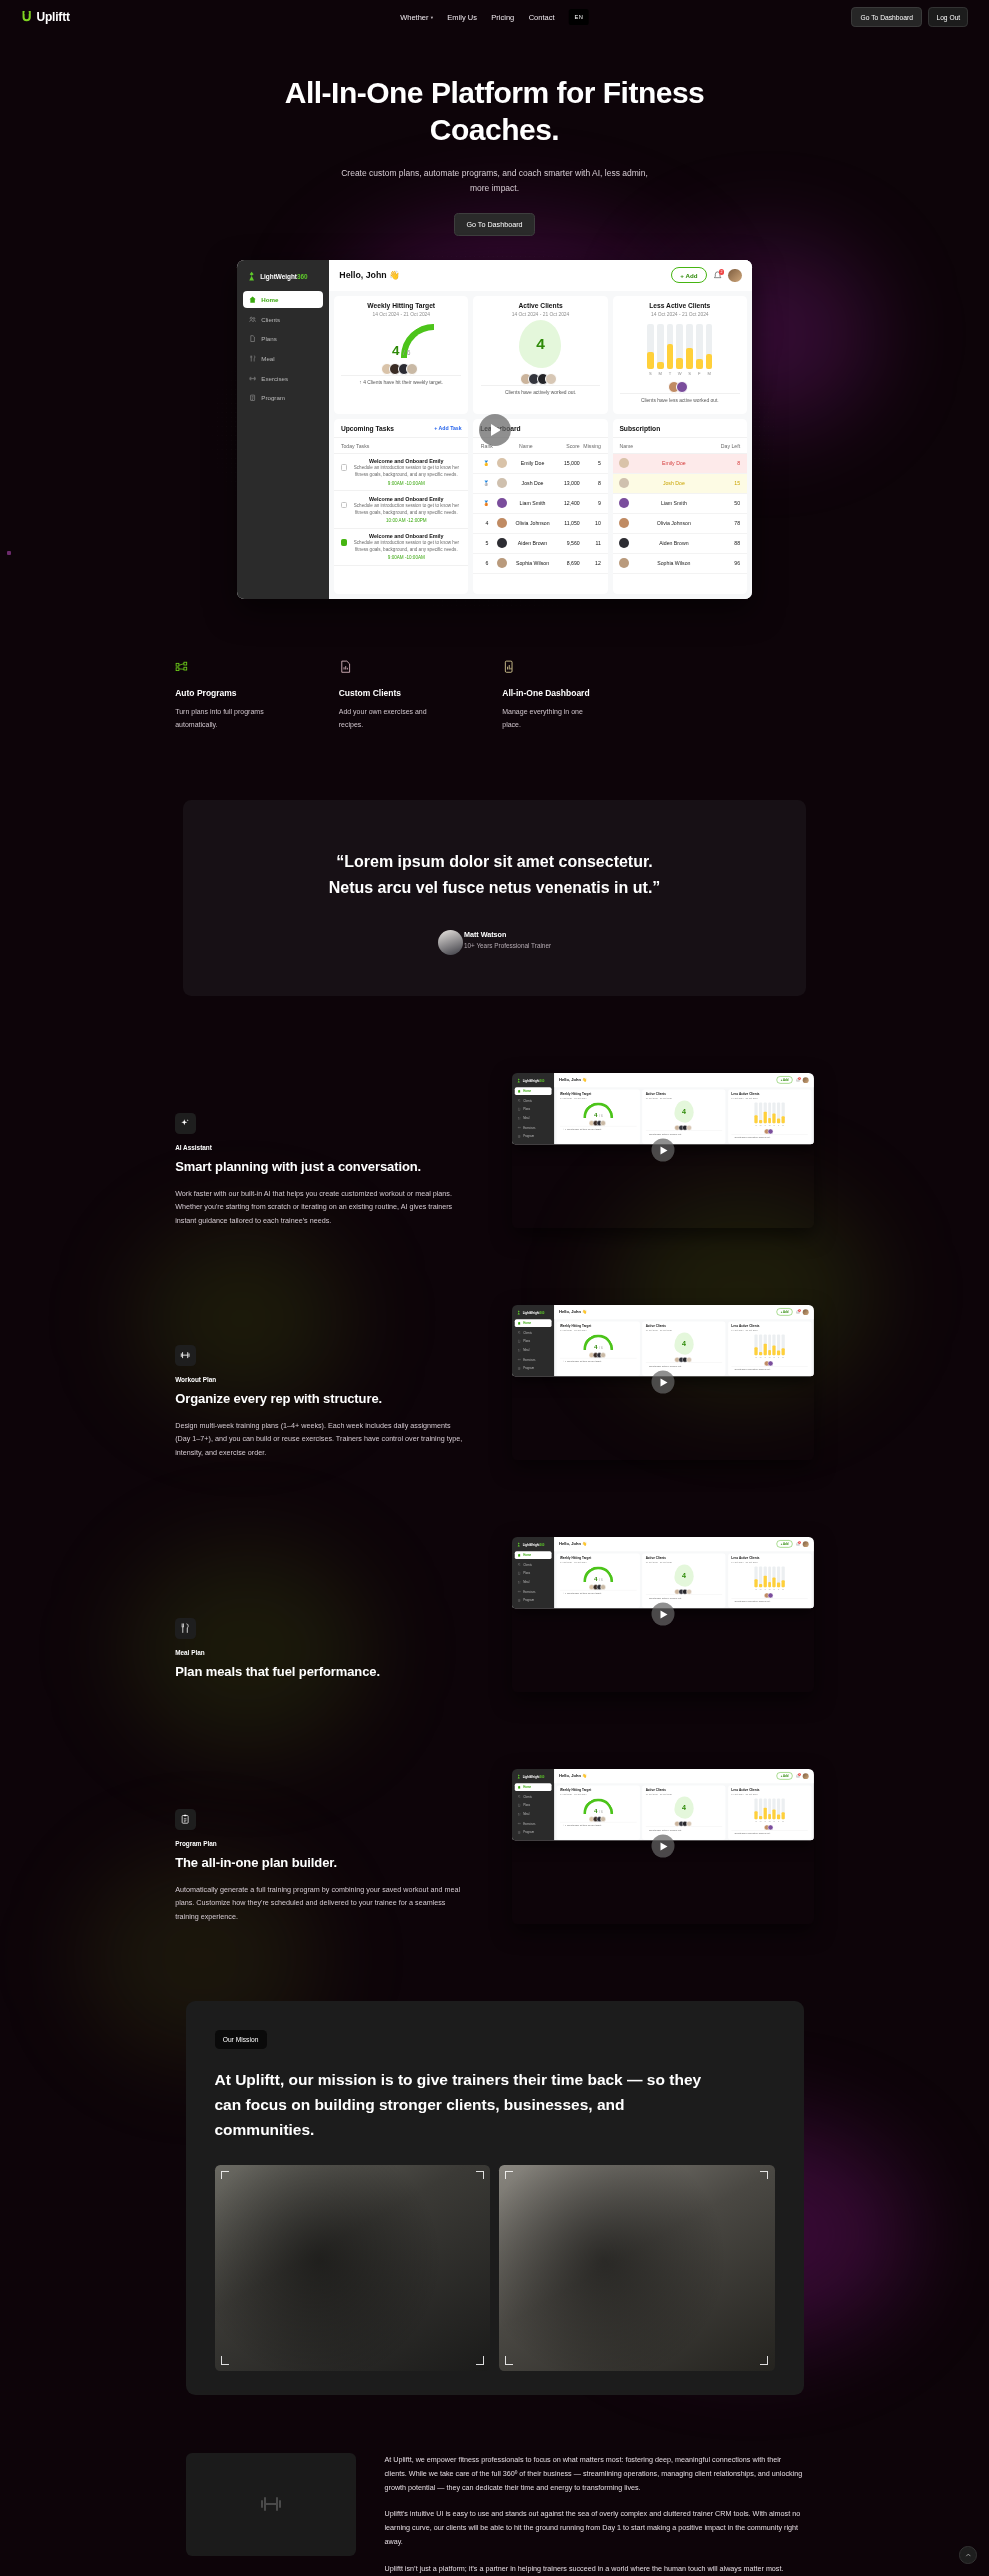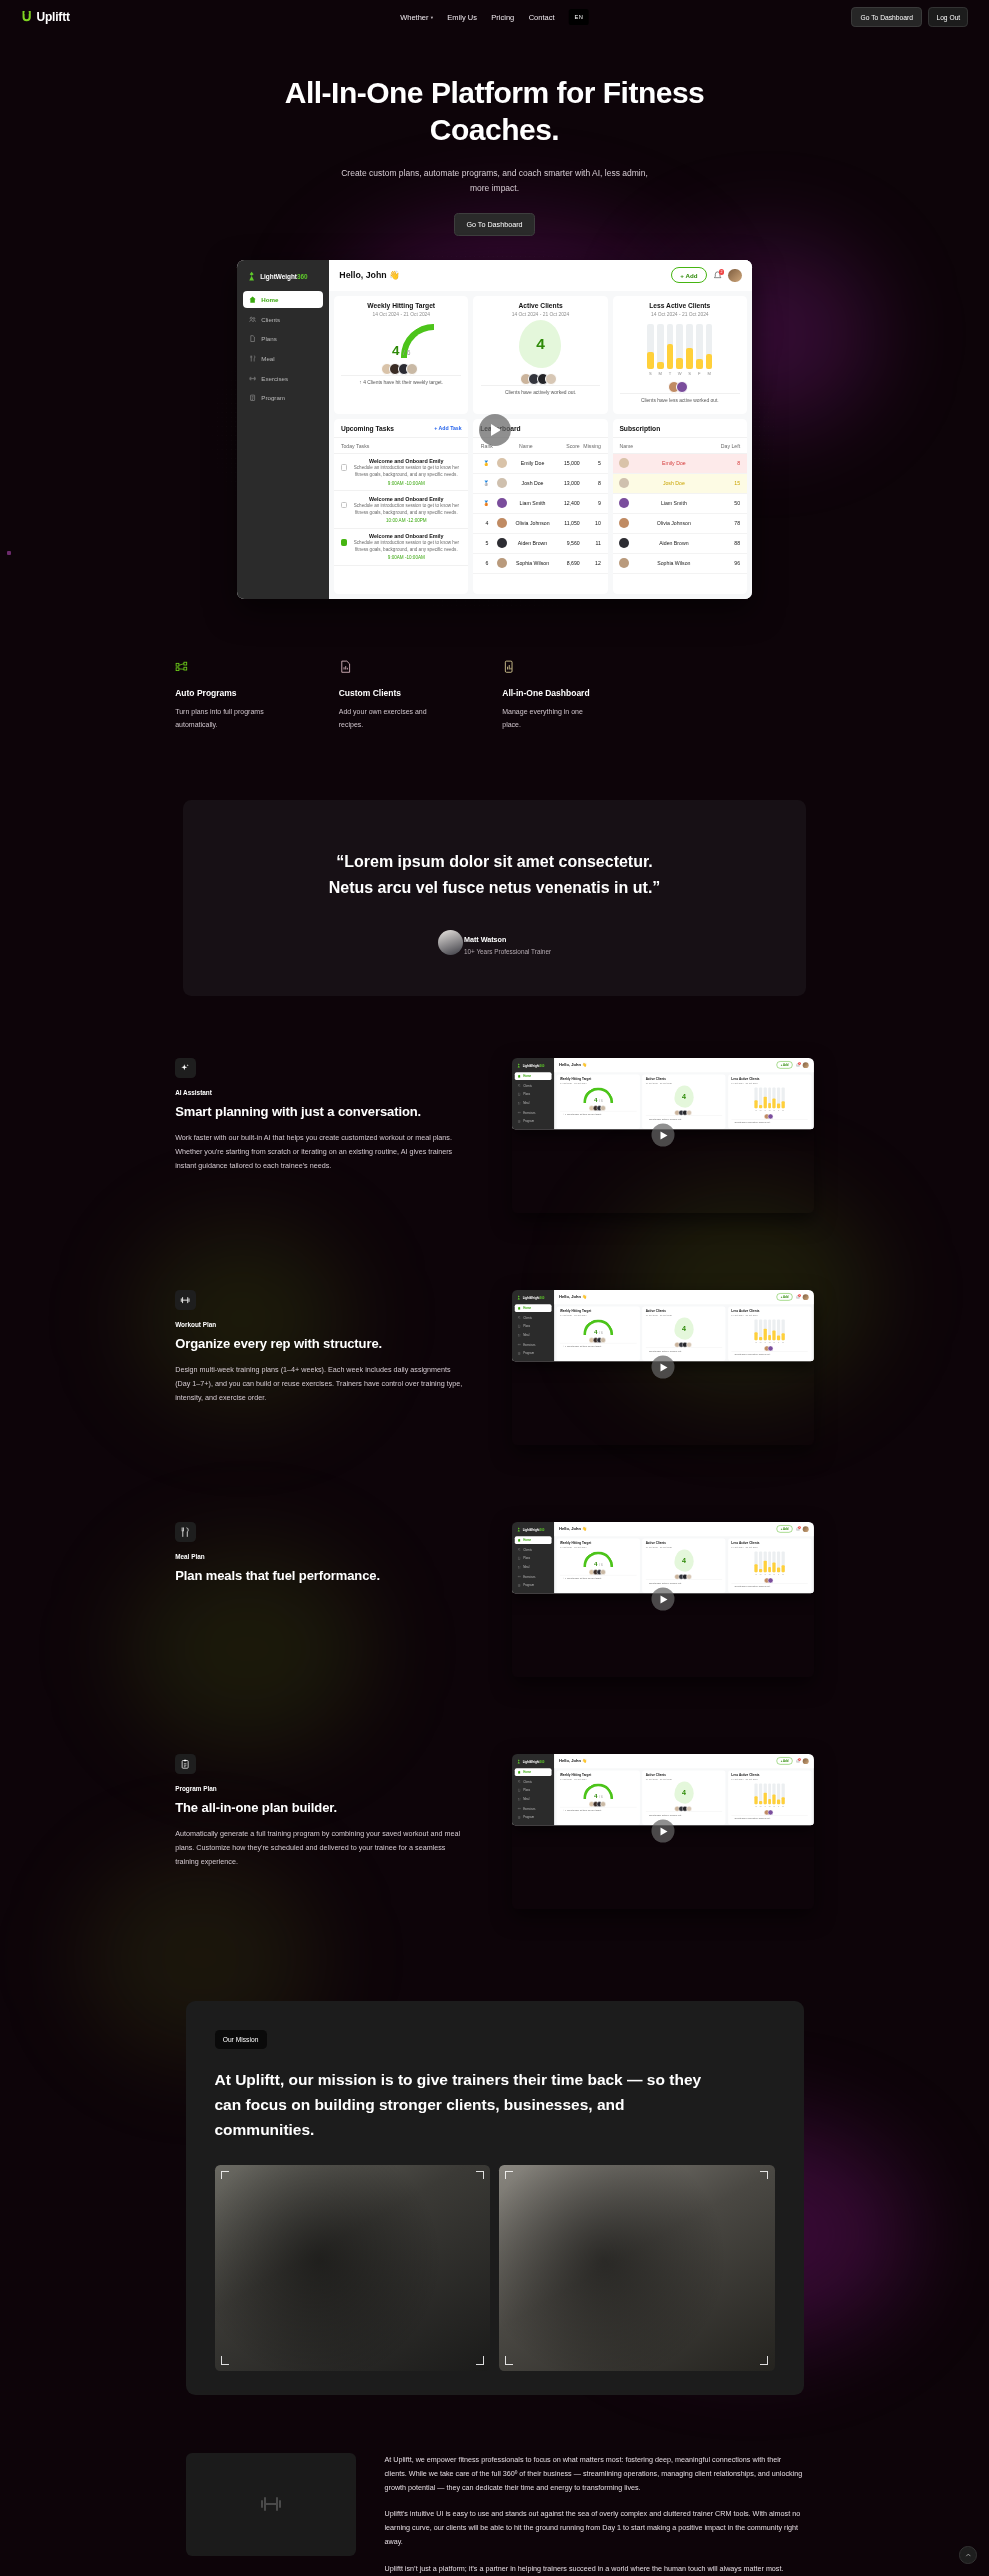--- a/index.html
+++ b/index.html
@@ -116,28 +116,28 @@
   .strip { position:relative; z-index:5; max-width:649px; margin:61px auto 0;
            display:grid; grid-template-columns:repeat(4,1fr); gap:15.5px; padding:0 5.2px; }
   .strip-ico { width:13.4px; height:13.4px; margin-bottom:12.4px; }
   .strip h3 { font-size:8.5px; font-weight:700; margin-bottom:8.2px; }
   .strip p { font-size:7px; line-height:1.85; color:#cfc5cc; max-width:95px; }
 
   
   .testi { position:relative; z-index:5; max-width:623px; margin:68px auto 0; background:#171015;
            border-radius:8.2px; padding:49px 31px 41px; text-align:center; }
   .testi h2 { font-size:16px; line-height:1.62; font-weight:700; max-width:361px; margin:0 auto;text-align:center; }
-  .testi-by { margin-top:29px; display:flex; align-items:flex-end; justify-content:center; gap:1px; }
+  .testi-by { margin-top:29px; display:flex; align-items:flex-start; justify-content:center; gap:1px; }
   .testi-av { width:25px; height:25px; border-radius:50%; background:linear-gradient(160deg,#e9e5e1,#3a3a42); flex-shrink:0; }
   .testi-name { font-size:7.2px; font-weight:700; text-align:left; }
   .testi-role { font-size:6.4px; color:#b3a9b0; margin-top:3.6px; text-align:left; }
 
   
   .frow { position:relative; z-index:5; max-width:649px; margin:62px auto 0;
-          display:flex; align-items:flex-start; gap:48px; padding:0 5.2px; min-height:170px; }
+          display:flex; align-items:flex-end; gap:48px; padding:0 5.2px; min-height:170px; }
   .frow .txt { width:289px; flex-shrink:0; }
   .f-ico { width:20.6px; height:20.6px; border-radius:4.6px; background:#1e1e1e;
            display:flex; align-items:center; justify-content:center; margin-bottom:10.3px; }
   .f-eyebrow { font-size:6.4px; font-weight:700; margin-bottom:7.2px; }
   .frow h3 { font-size:13px; font-weight:700; line-height:1.4; margin-bottom:10.3px; letter-spacing:-0.1px; }
   .frow .body { font-size:7.2px; line-height:1.9; color:#d5cbd2; }
   .frow .shot { flex:1; position:relative; border-radius:5.2px; overflow:hidden; height:155px;
                 box-shadow:0 7.2px 20.6px rgba(0,0,0,.55); }
   .frow .shot .mock { height:155px; transform:scale(.46); transform-origin:top left; width:217.4%; }
   .frow .play { width:23px; height:23px; }

